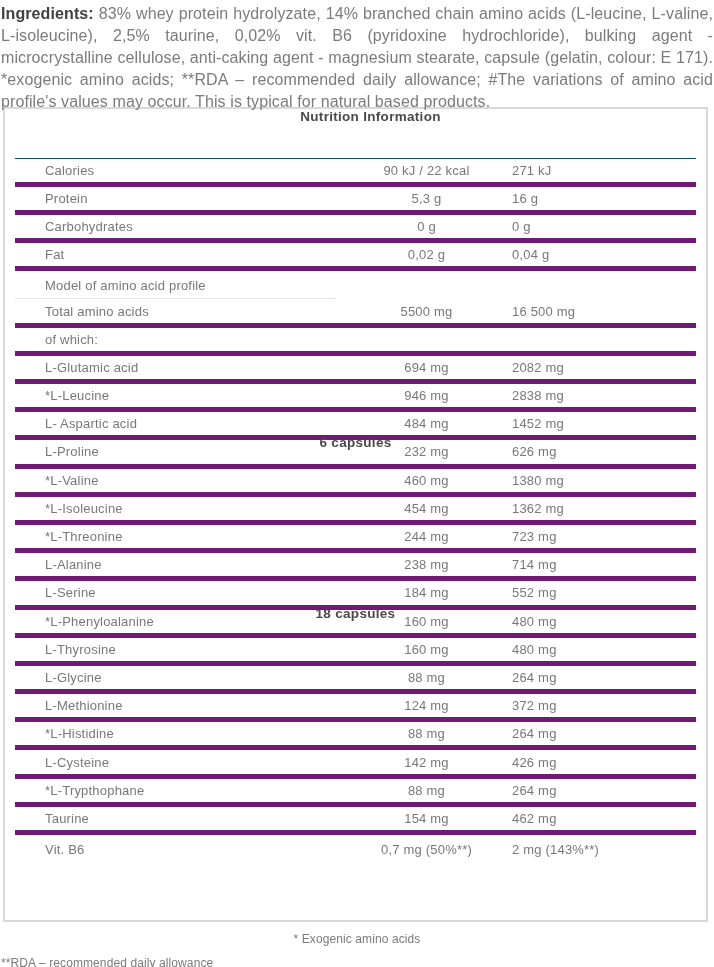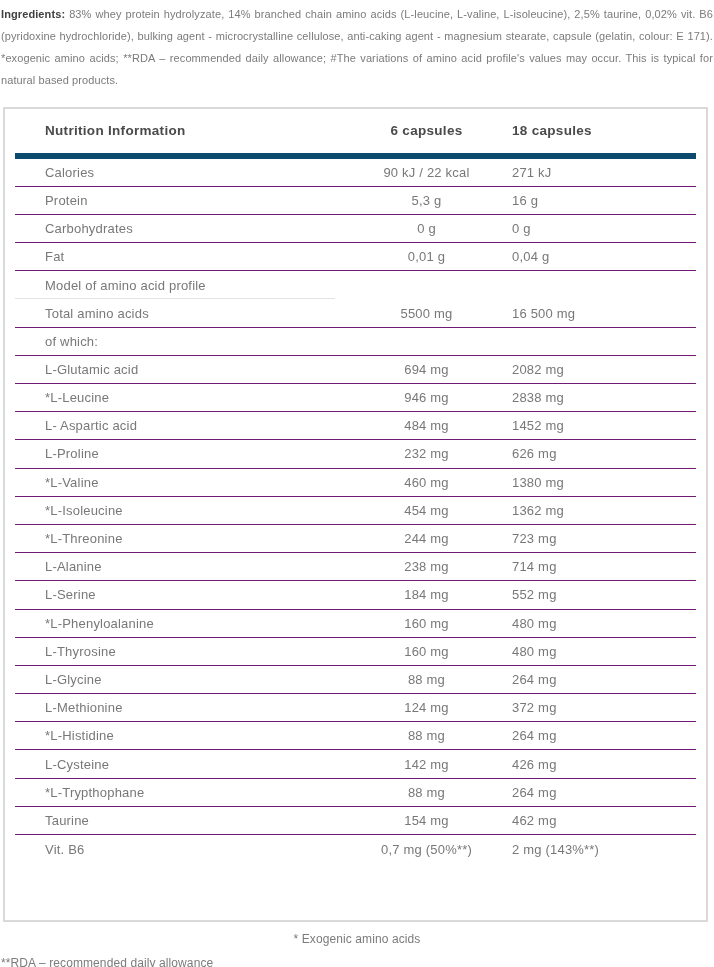--- a/index.html
+++ b/index.html
@@ -10,21 +10,21 @@
     font-family: "Liberation Sans", sans-serif;
     overflow: hidden;
   }
 
   
   .ingredients {
     margin: 0;
     padding: 3px 1px 0 1px;
     width: 714px;
     height: 91px;
-    font-size: 11px;
+    font-size: 16px;
     line-height: 22px;
     letter-spacing: 0.1px;
     color: #7b7b7b;
     text-align: justify;
   }
   .ingredients b {
     color: #414141;
     font-weight: bold;
   }
 
@@ -36,31 +36,32 @@
     border: 2px solid #d9d9d9;
     background: #ffffff;
   }
   .table-inner {
     margin: 0 10px;
   }
   .header-row {
     display: flex;
     align-items: center;
     height: 49.5px;
-    border-bottom: 6px solid #0c4a6e;
+    border-bottom: 1px solid #0c4a6e;
     font-size: 13.5px;
     font-weight: bold;
     color: #4a4a4a;
     letter-spacing: 0.3px;
+    flex-direction: column;
   }
   .row {
     display: flex;
     align-items: center;
     height: 28.2px;
-    border-bottom: 1px solid #701a75;
+    border-bottom: 5px solid #701a75;
     font-size: 13px;
     color: #787878;
     letter-spacing: 0.2px;
   }
   .row.partial {
     border-bottom: none;
     position: relative;
   }
   .row.partial::after {
     content: '';
@@ -113,21 +114,21 @@
           <span class="c2">5,3 g</span>
           <span class="c3">16 g</span>
         </div>
         <div class="row">
           <span class="c1">Carbohydrates</span>
           <span class="c2">0 g</span>
           <span class="c3">0 g</span>
         </div>
         <div class="row">
           <span class="c1">Fat</span>
-          <span class="c2">0,01 g</span>
+          <span class="c2">0,02 g</span>
           <span class="c3">0,04 g</span>
         </div>
         <div class="row partial">
           <span class="c1">Model of amino acid profile</span>
           <span class="c2"></span>
           <span class="c3"></span>
         </div>
         <div class="row">
           <span class="c1">Total amino acids</span>
           <span class="c2">5500 mg</span>

